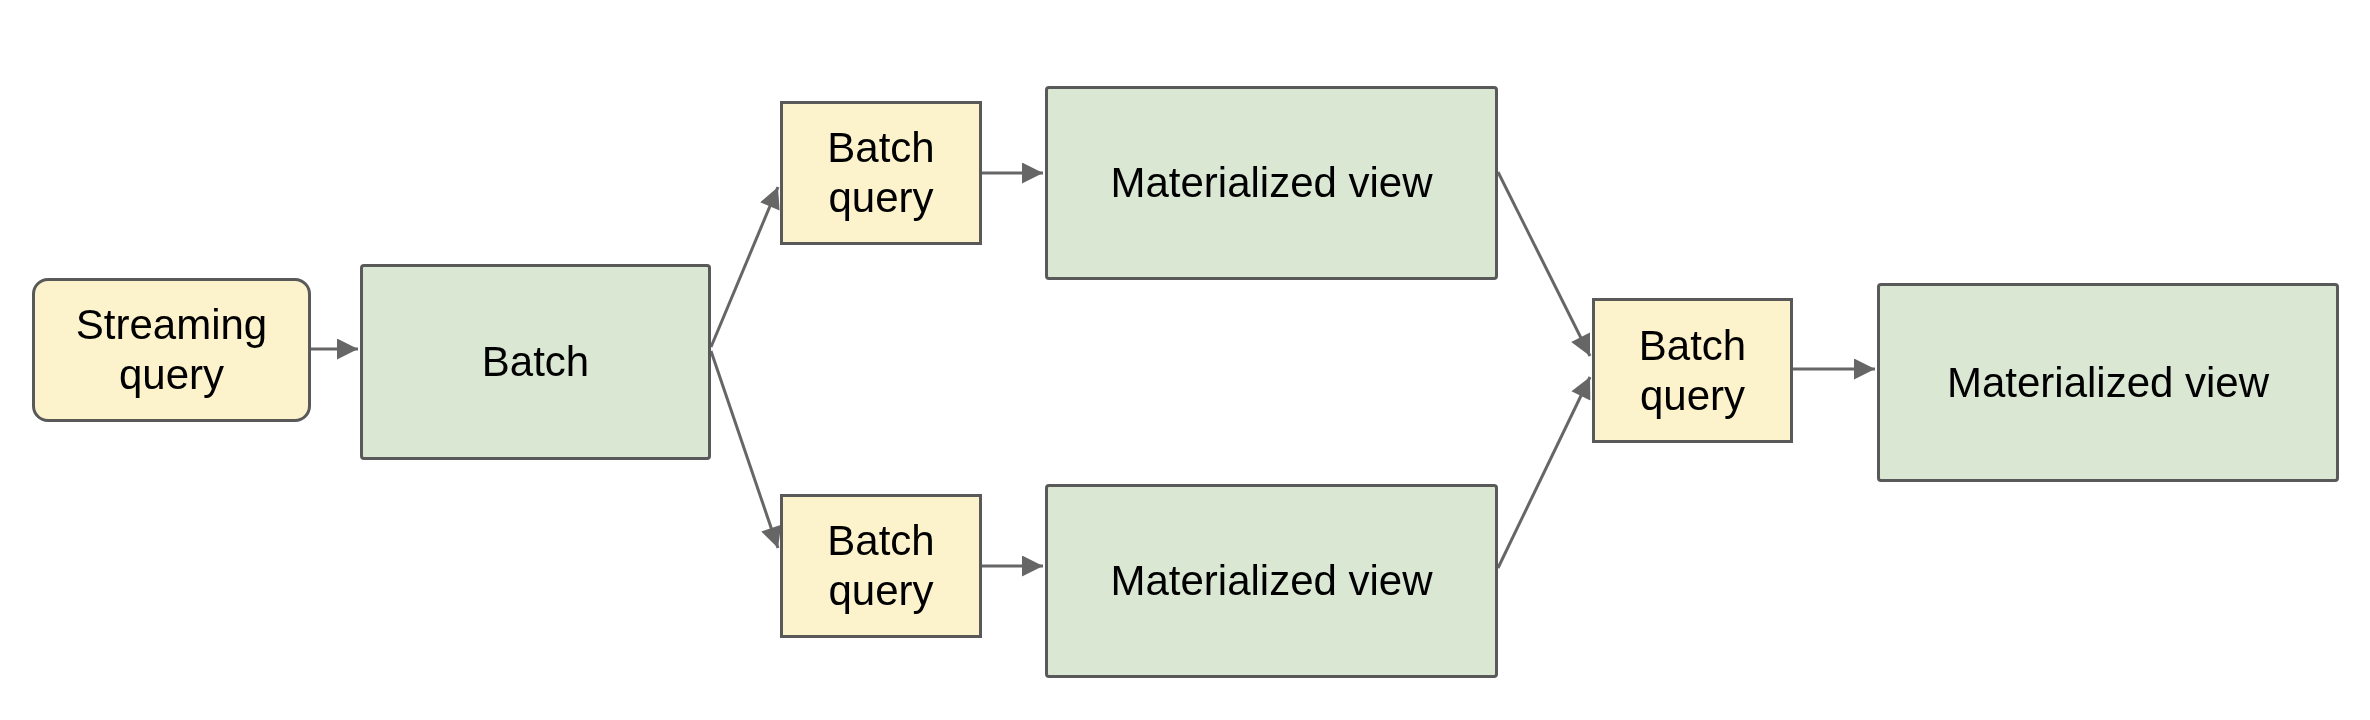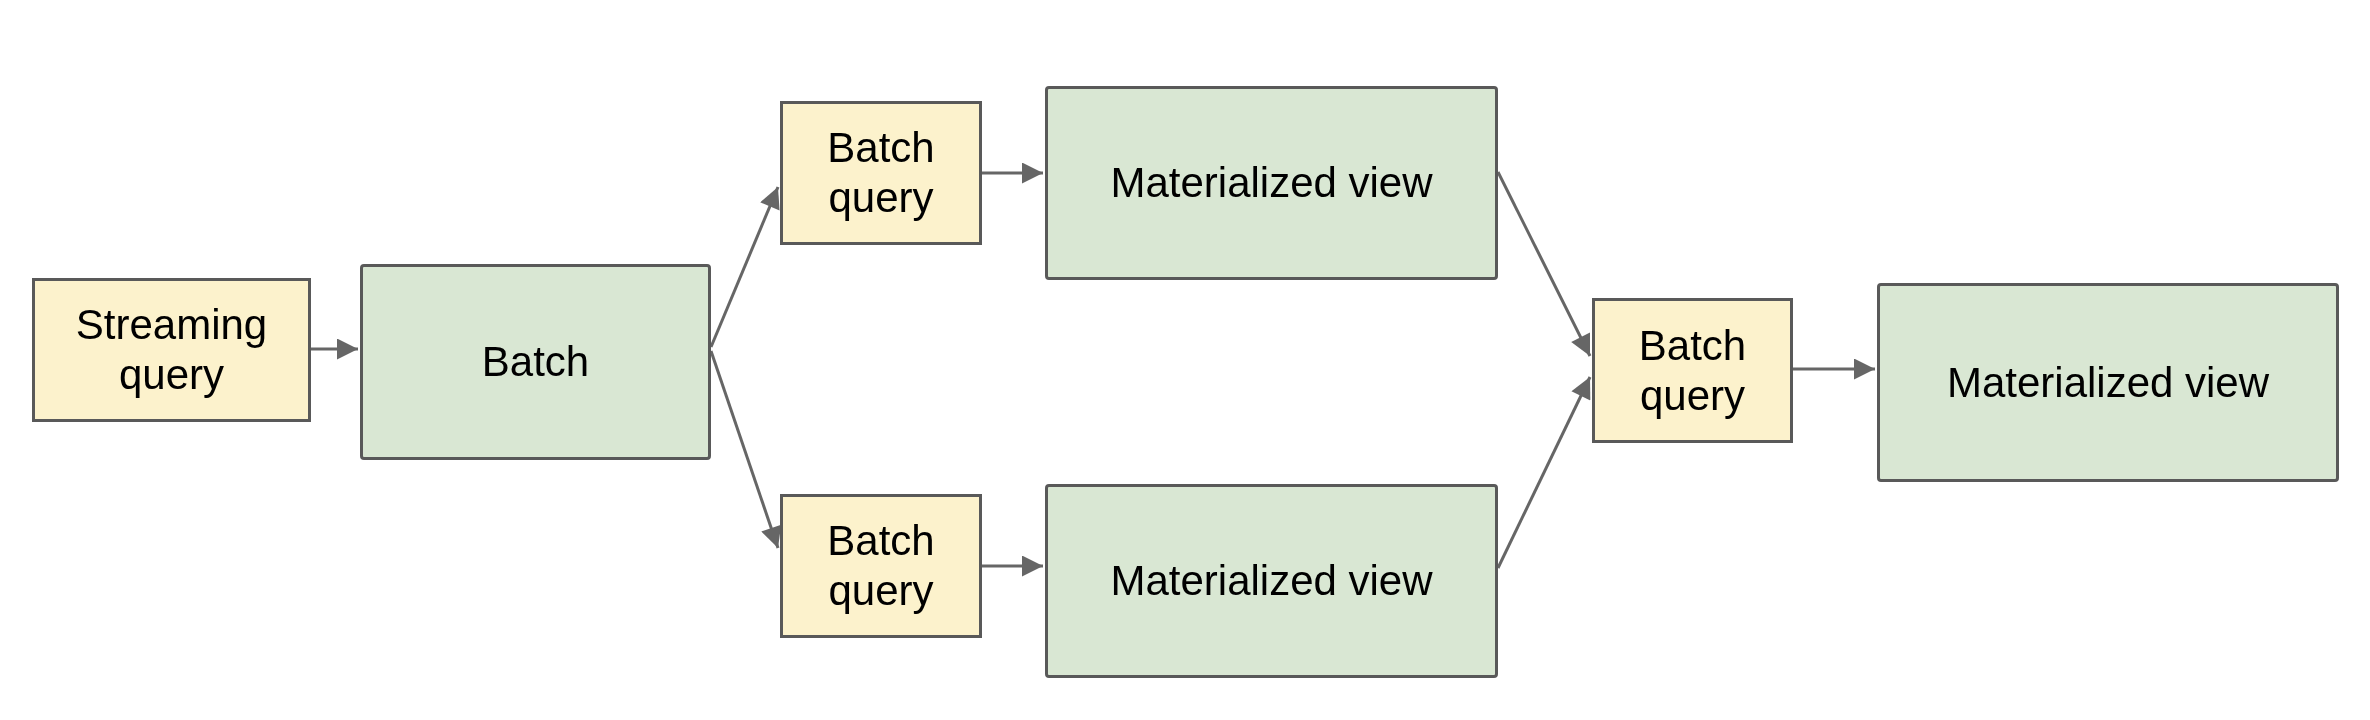--- a/index.html
+++ b/index.html
@@ -48,21 +48,21 @@
     background: var(--query-fill);
     border: 3px solid var(--border);
     border-radius: 0;
   }
   .node.store {
     background: var(--store-fill);
     border: 3px solid var(--border);
     border-radius: 4px;
     margin-top: 12px;
   }
-  #n-streaming     { left: 32px;   top: 278px; width: 279px; height: 144px; }
+  #n-streaming     { left: 32px;   top: 278px; width: 279px; height: 144px; border-radius: 16px; }
   #n-table         { left: 360px;  top: 252px; width: 351px; height: 196px; }
   #n-batch-top     { left: 780px;  top: 101px; width: 202px; height: 144px; }
   #n-mv-top        { left: 1045px; top: 74px;  width: 453px; height: 194px; }
   #n-batch-bottom  { left: 780px;  top: 494px; width: 202px; height: 144px; }
   #n-mv-bottom     { left: 1045px; top: 472px; width: 453px; height: 194px; }
   #n-batch-right   { left: 1592px; top: 298px; width: 201px; height: 145px; }
   #n-mv-right      { left: 1877px; top: 271px; width: 462px; height: 199px; }
 </style>
 </head>
 <body>

